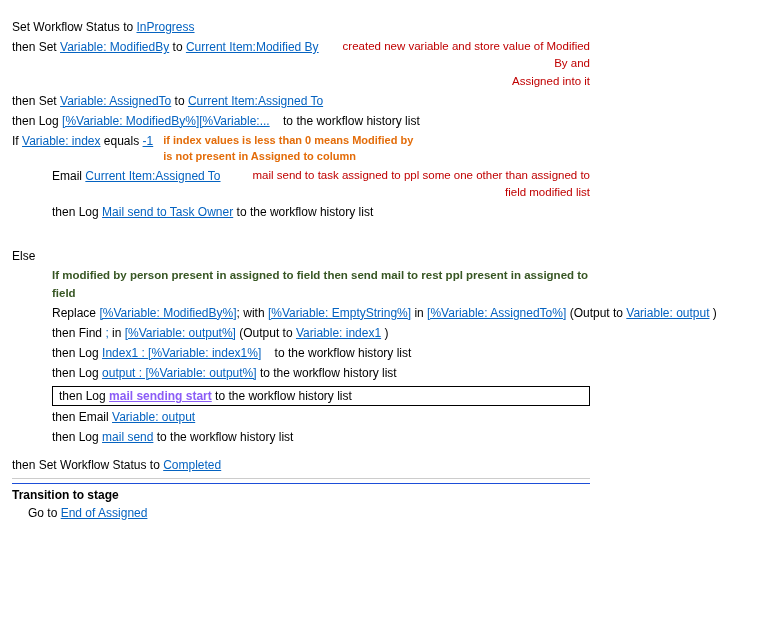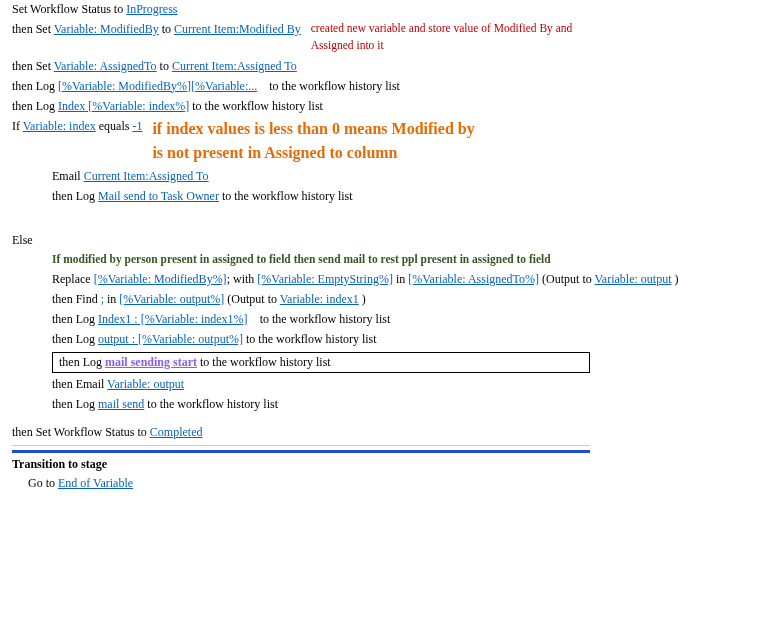--- a/index.html
+++ b/index.html
@@ -5,23 +5,22 @@
     * { box-sizing: border-box; margin: 0; padding: 0; }
     body {
       font-family: 'Segoe UI', Arial, sans-serif;
       font-size: 12px;
       background: #fff;
       color: #000;
       width: 760px;
       min-height: 623px;
     }
     .container {
-      padding: 0 12px;
+      padding: 18px 12px;
       width: 602px;
-      font-family: Liberation Serif, serif;
     }
     .line {
       display: flex;
       align-items: flex-start;
       margin-bottom: 2px;
       line-height: 1.5;
       flex-wrap: wrap;
     }
     .line-text {
       white-space: pre-wrap;
@@ -30,36 +29,37 @@
     .underline {
       text-decoration: underline;
       color: #0563c1;
     }
     .comment-red {
       color: #c00000;
       font-size: 11.5px;
       margin-left: 10px;
       font-weight: normal;
       flex: 1;
+      text-align: right;
     }
     .comment-orange {
       color: #e36c09;
-      font-size: 16px;
+      font-size: 11px;
       margin-left: 10px;
       font-weight: bold;
       flex: 1;
     }
     .indent1 {
       padding-left: 40px;
     }
     .section-label {
       font-weight: bold;
       font-size: 12px;
       margin-bottom: 2px;
-      border-top: 3px solid #1d4ed8;
+      border-top: 1px solid #1d4ed8;
       padding-top: 4px;
     }
     .goto-line {
       padding-left: 16px;
     }
     .divider {
       border: none;
       border-top: 1px solid #ccc;
       margin: 4px 0;
     }
@@ -91,33 +91,31 @@
   </div>
 
   
   <div class="line">
     <span class="line-text">then Log <span class="underline">[%Variable: ModifiedBy%][%Variable:...</span>    to the workflow history list</span>
   </div>
 
   
 
   
-  <div class="line">
-    <span class="line-text">then Log <span class="underline">Index [%Variable: index%]</span> to the workflow history list</span>
-  </div>
 
   
   <div class="line">
     <span class="line-text">If <span class="underline">Variable: index</span> equals <span class="underline">-1</span></span>
     <span class="comment-orange">if index values is less than 0 means Modified by<br>is not present in Assigned to column</span>
   </div>
 
   
   <div class="line indent1">
     <span class="line-text">Email <span class="underline">Current Item:Assigned To</span></span>
+    <span class="comment-red">  mail send to task assigned to ppl some one other than assigned to field modified list</span>
   </div>
 
   
   <div class="line indent1">
     <span class="line-text">then Log <span class="underline">Mail send to Task Owner</span> to the workflow history list</span>
   </div>
 
   
   <div style="height:6px;"></div>
 
@@ -173,16 +171,16 @@
   <div class="line">
     <span class="line-text">then Set Workflow Status to <span class="underline">Completed</span></span>
   </div>
 
   
   <hr class="divider">
   <div class="section-label">
     <span>Transition to stage</span>
   </div>
   <div class="line goto-line">
-    <span class="line-text">Go to <span class="underline">End of Variable</span></span>
+    <span class="line-text">Go to <span class="underline">End of Assigned</span></span>
   </div>
 
 </div>
 
 </body></html>

